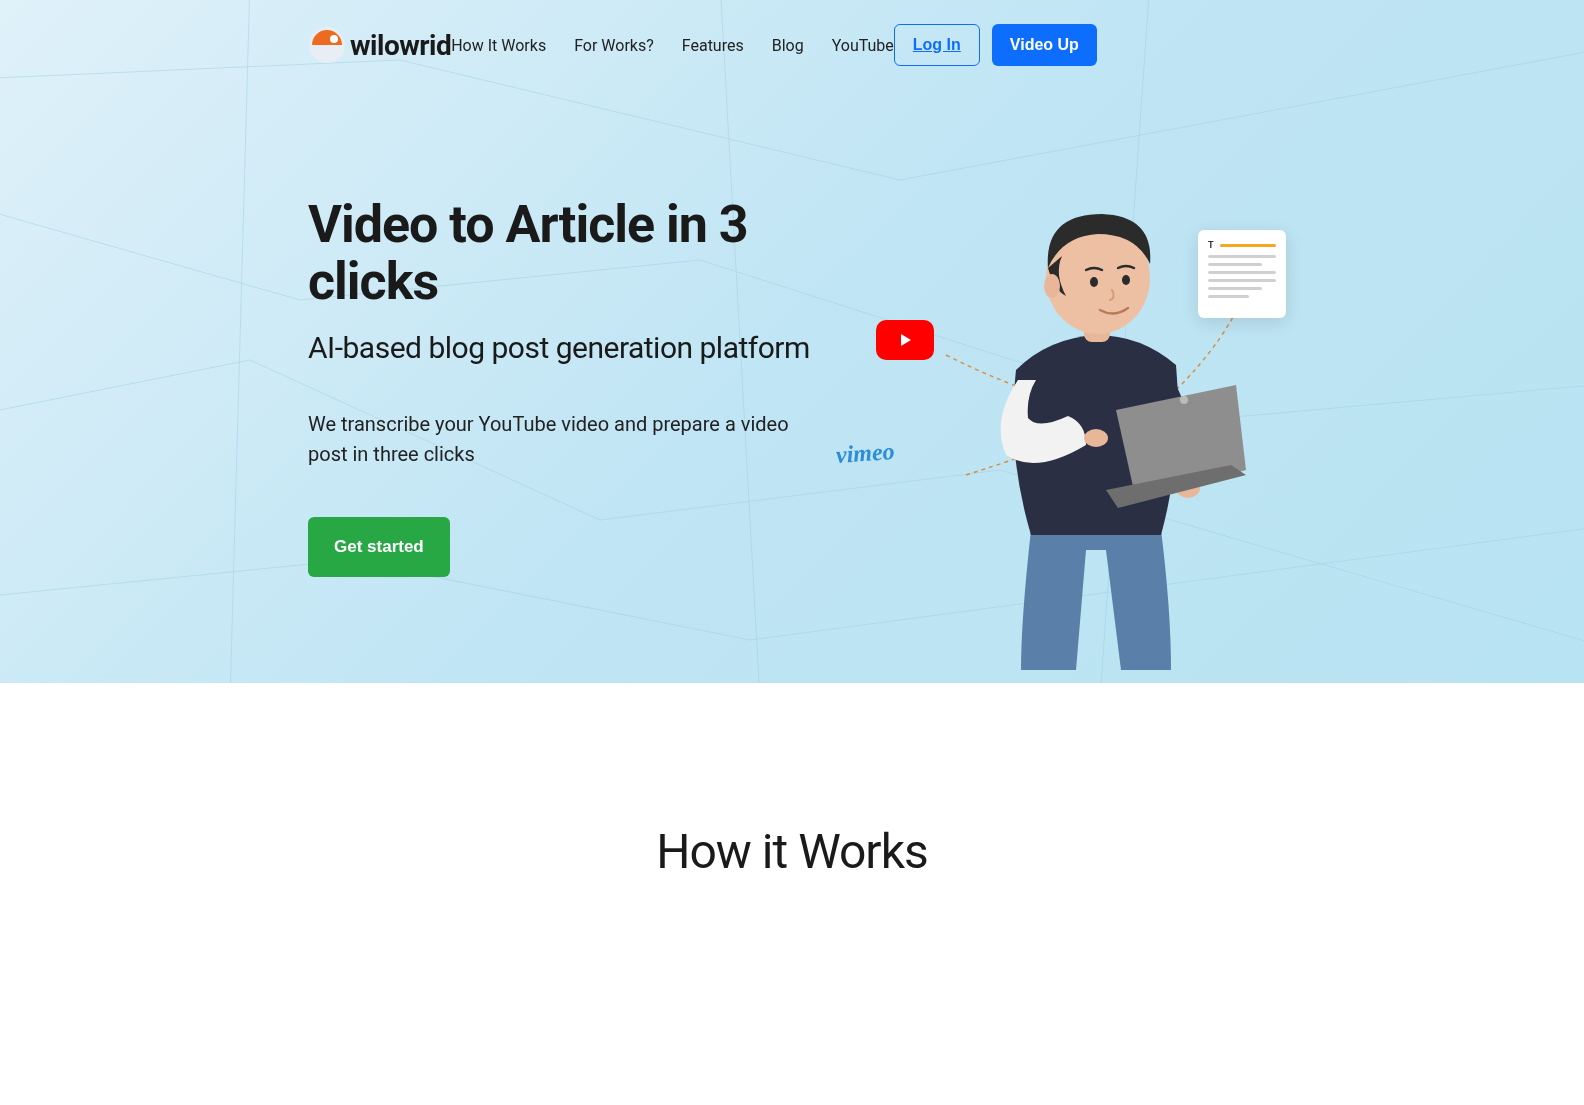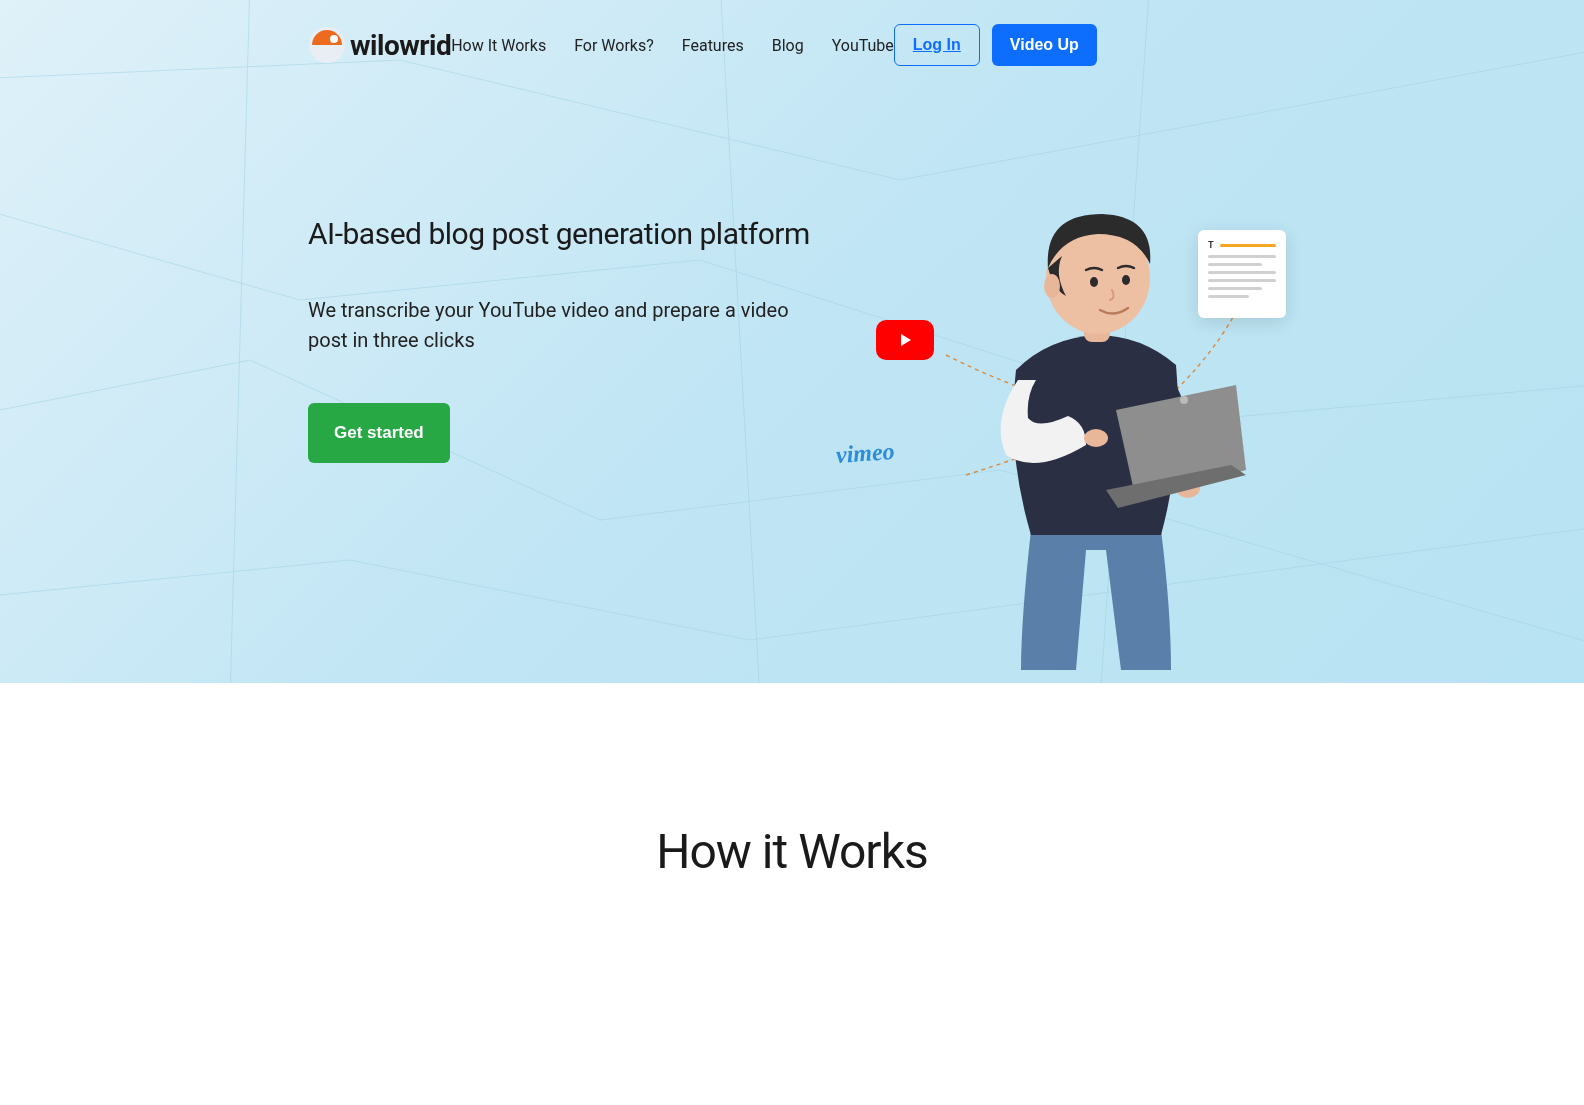--- a/index.html
+++ b/index.html
@@ -237,20 +237,21 @@
       </nav>
 
       <div class="auth">
         <button class="btn btn-login">Log In</button>
         <button class="btn btn-signup">Video Up</button>
       </div>
     </div>
 
     <div class="hero-content">
       <div class="hero-text">
+        <h1 class="hero-title">Video to Article in 3 clicks</h1>
         <h2 class="hero-subtitle">AI-based blog post generation platform</h2>
         <p class="hero-desc">We transcribe your YouTube video and prepare a video post in three clicks</p>
         <button class="btn btn-cta">Get started</button>
       </div>
     </div>
 
     <div class="hero-illustration">
 
       <svg class="character" viewBox="0 0 320 480">
 

